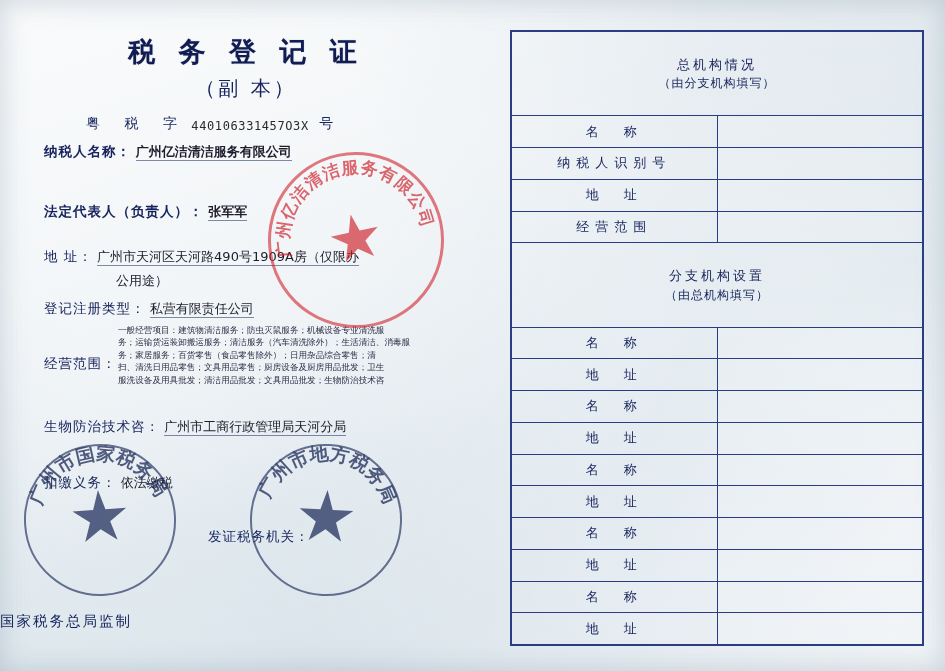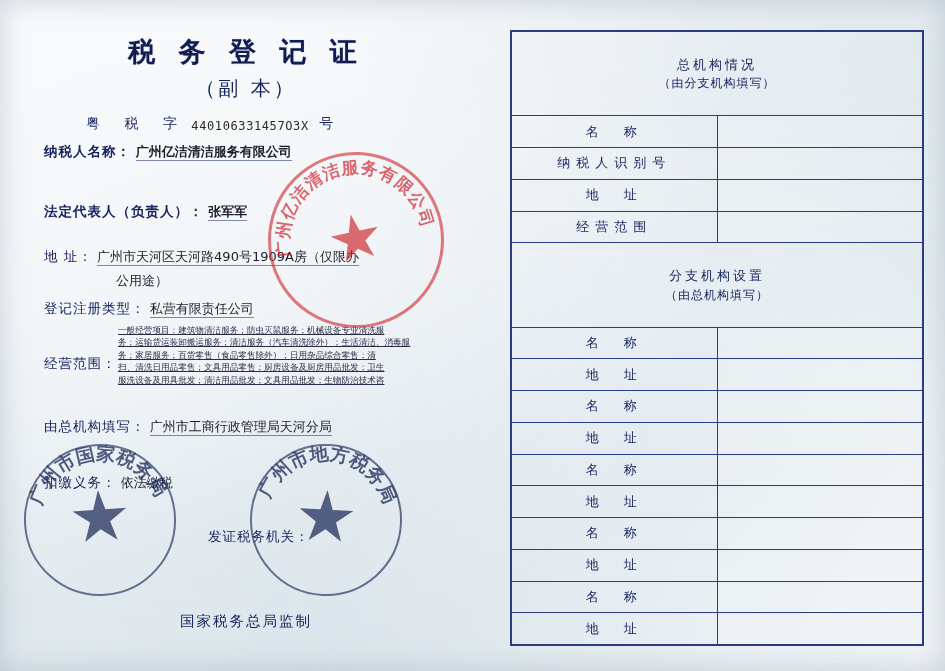--- a/index.html
+++ b/index.html
@@ -73,28 +73,28 @@
   #r-name   { left:44px; top:143px;font-weight:bold; }
   #r-legal  { left:44px; top:203px;font-weight:bold; }
   #r-addr   { left:44px; top:248px; }
   #r-addr2  { left:116px; top:272px; }
   #r-regtype{ left:44px; top:300px; }
   #r-scope  { left:44px; top:355px; }
   #r-approve{ left:44px; top:418px; }
   #r-withhold{ left:44px; top:474px; }
   #r-issuer { left:208px; top:528px; }
   #r-date   { left:128px; top:570px; }
-  #r-footer { left:0; top:612px; width:492px; text-align:center; font-size:14.5px; letter-spacing:2px; }
+  #r-footer { left:0; top:612px; width:492px; text-align:left; font-size:14.5px; letter-spacing:2px; }
 
   .scope-block {
     position:absolute; left:118px; top:324px; width:330px;
     font-size:8.6px; line-height:1.45; color:#2b2b45;
     letter-spacing:0px;
   }
-  .scope-block div { white-space:nowrap;text-decoration:underline; }
+  .scope-block div { white-space:nowrap; }
 
   .date-line { letter-spacing:4px; font-size:14px; }
 
   
   .seal-red {
     position:absolute; left:268px; top:152px; width:170px; height:170px;
     border:3px solid rgba(208,30,40,.72);
     border-radius:50%;
     transform:rotate(-12deg);
     opacity:.82;
@@ -209,21 +209,21 @@
     </div>
     <div class="scope-block">
       <div>一般经营项目：建筑物清洁服务；防虫灭鼠服务；机械设备专业清洗服</div>
       <div>务；运输货运装卸搬运服务；清洁服务（汽车清洗除外）；生活清洁、消毒服</div>
       <div>务；家居服务；百货零售（食品零售除外）；日用杂品综合零售；清</div>
       <div>扫、清洗日用品零售；文具用品零售；厨房设备及厨房用品批发；卫生</div>
       <div>服洗设备及用具批发；清洁用品批发；文具用品批发；生物防治技术咨</div>
     </div>
 
     <div class="row" id="r-approve">
-      <span class="lbl">由总机构填写：</span>
+      <span class="lbl">生物防治技术咨：</span>
       <span class="val ulined">广州市工商行政管理局天河分局</span>
     </div>
 
     <div class="row" id="r-withhold">
       <span class="lbl">扣缴义务：</span>
       <span class="val">依法缴税</span>
     </div>
 
     <div class="row" id="r-issuer">
       <span class="lbl">发证税务机关：</span>

